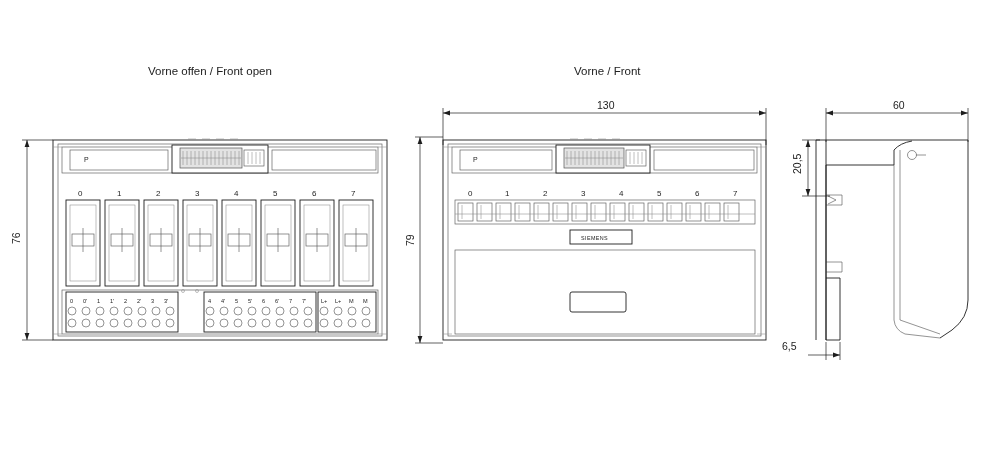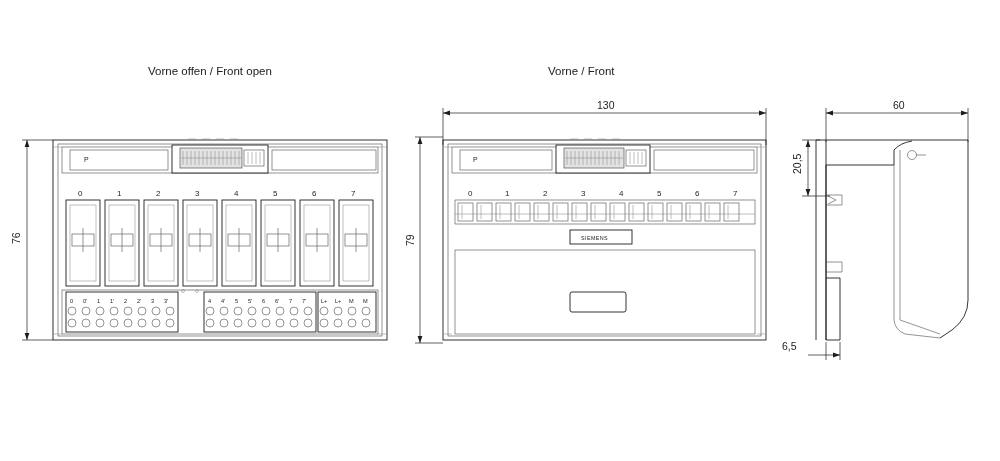--- a/index.html
+++ b/index.html
@@ -19,21 +19,21 @@
     position: absolute;
     inset: 0;
   }
   .caption {
     position: absolute;
     font-size: 11.5px;
     color: #222;
     white-space: nowrap;
   }
   .cap-left { left: 148px; top: 65px; }
-  .cap-mid  { left: 548px; top: 65px; }
+  .cap-mid  { left: 574px; top: 65px; }
 
   svg.draw {
     position: absolute;
     left: 0;
     top: 0;
     width: 1000px;
     height: 461px;
   }
   .ln   { stroke: #1d1d1d; stroke-width: 0.9; fill: none; }
   .lnlight { stroke: #5a5a5a; stroke-width: 0.65; fill: none; }

